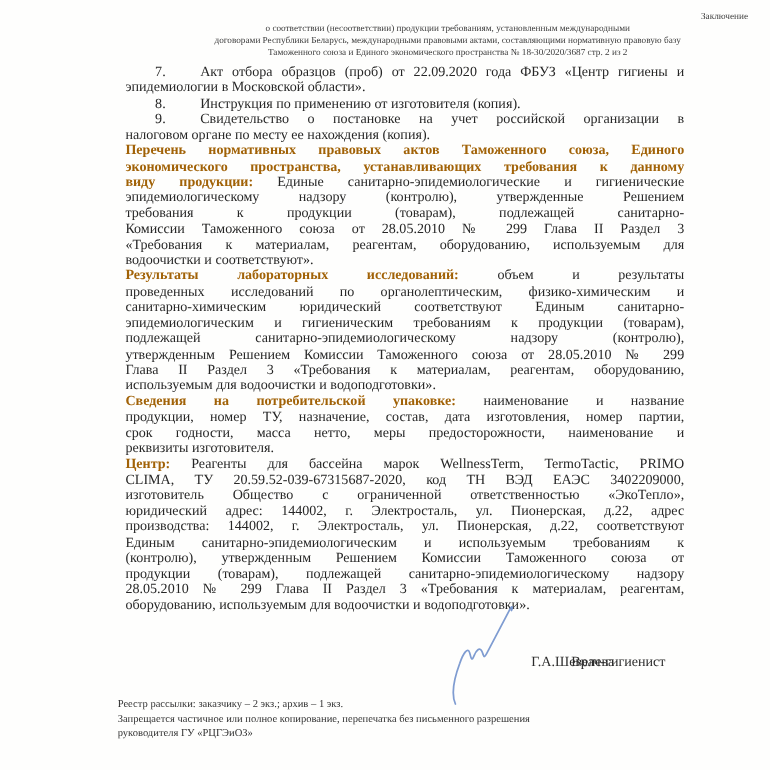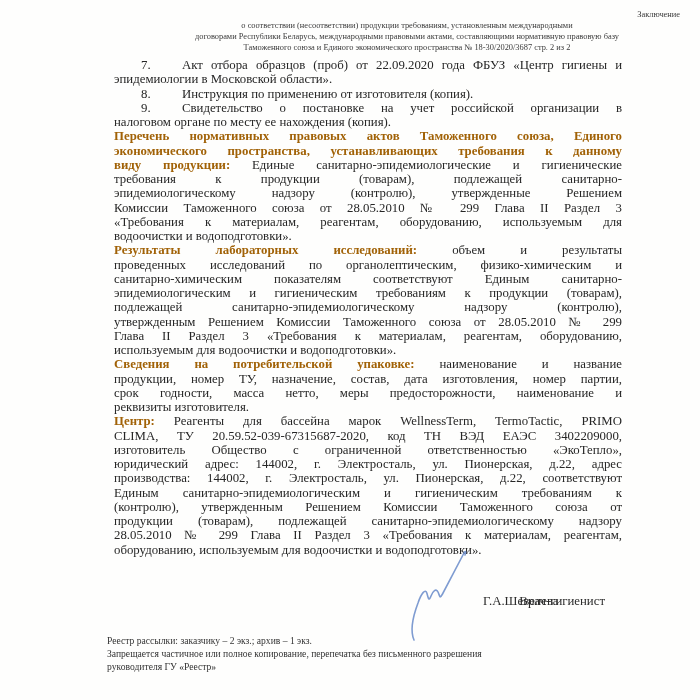--- a/index.html
+++ b/index.html
@@ -104,49 +104,49 @@
         <div class="line last"><span class="seg num">8.</span><span class="seg">Инструкция по применению от изготовителя (копия).</span></div>
       </div>
       <div class="para">
         <div class="line"><span class="seg num">9.</span><span class="seg">Свидетельство о постановке на учет российской организации в</span></div>
         <div class="line last"><span class="seg">налоговом органе по месту ее нахождения (копия).</span></div>
       </div>
       <div class="para">
         <div class="line"><span class="seg bold">Перечень нормативных правовых актов Таможенного союза, Единого</span></div>
         <div class="line"><span class="seg bold">экономического пространства, устанавливающих требования к данному</span></div>
         <div class="line"><span class="seg bold">виду продукции:</span><span class="seg"> Единые санитарно-эпидемиологические и гигиенические</span></div>
+        <div class="line"><span class="seg">эпидемиологическому надзору (контролю), утвержденные Решением</span></div>
         <div class="line"><span class="seg">требования к продукции (товарам), подлежащей санитарно-</span></div>
-        <div class="line"><span class="seg">эпидемиологическому надзору (контролю), утвержденные Решением</span></div>
         <div class="line"><span class="seg">Комиссии Таможенного союза от 28.05.2010 № 299 Глава II Раздел 3</span></div>
         <div class="line"><span class="seg">«Требования к материалам, реагентам, оборудованию, используемым для</span></div>
-        <div class="line last"><span class="seg">водоочистки и водоподготовки».</span></div>
+        <div class="line last"><span class="seg">водоочистки и соответствуют».</span></div>
       </div>
       <div class="para">
         <div class="line"><span class="seg bold">Результаты лабораторных исследований:</span><span class="seg"> объем и результаты</span></div>
         <div class="line"><span class="seg">проведенных исследований по органолептическим, физико-химическим и</span></div>
-        <div class="line"><span class="seg">санитарно-химическим показателям соответствуют Единым санитарно-</span></div>
+        <div class="line"><span class="seg">санитарно-химическим юридический соответствуют Единым санитарно-</span></div>
         <div class="line"><span class="seg">эпидемиологическим и гигиеническим требованиям к продукции (товарам),</span></div>
         <div class="line"><span class="seg">подлежащей санитарно-эпидемиологическому надзору (контролю),</span></div>
         <div class="line"><span class="seg">утвержденным Решением Комиссии Таможенного союза от 28.05.2010 № 299</span></div>
         <div class="line"><span class="seg">Глава II Раздел 3 «Требования к материалам, реагентам, оборудованию,</span></div>
         <div class="line last"><span class="seg">используемым для водоочистки и водоподготовки».</span></div>
       </div>
       <div class="para">
         <div class="line"><span class="seg bold">Сведения на потребительской упаковке:</span><span class="seg"> наименование и название</span></div>
         <div class="line"><span class="seg">продукции, номер ТУ, назначение, состав, дата изготовления, номер партии,</span></div>
         <div class="line"><span class="seg">срок годности, масса нетто, меры предосторожности, наименование и</span></div>
         <div class="line last"><span class="seg">реквизиты изготовителя.</span></div>
       </div>
       <div class="para">
         <div class="line"><span class="seg bold">Центр:</span><span class="seg"> Реагенты для бассейна марок WellnessTerm, TermoTactic, PRIMO</span></div>
         <div class="line"><span class="seg">CLIMA, ТУ 20.59.52-039-67315687-2020, код ТН ВЭД ЕАЭС 3402209000,</span></div>
         <div class="line"><span class="seg">изготовитель Общество с ограниченной ответственностью «ЭкоТепло»,</span></div>
         <div class="line"><span class="seg">юридический адрес: 144002, г. Электросталь, ул. Пионерская, д.22, адрес</span></div>
         <div class="line"><span class="seg">производства: 144002, г. Электросталь, ул. Пионерская, д.22, соответствуют</span></div>
-        <div class="line"><span class="seg">Единым санитарно-эпидемиологическим и гигиеническим требованиям к</span></div>
+        <div class="line"><span class="seg">Единым санитарно-эпидемиологическим и используемым требованиям к</span></div>
         <div class="line"><span class="seg">(контролю), утвержденным Решением Комиссии Таможенного союза от</span></div>
         <div class="line"><span class="seg">продукции (товарам), подлежащей санитарно-эпидемиологическому надзору</span></div>
         <div class="line"><span class="seg">28.05.2010 № 299 Глава II Раздел 3 «Требования к материалам, реагентам,</span></div>
         <div class="line last"><span class="seg">оборудованию, используемым для водоочистки и водоподготовки».</span></div>
       </div>
     </div>
 
   <svg class="sign-ink" viewBox="0 0 80 104" xmlns="http://www.w3.org/2000/svg">
     <path d="M 16 99 C 12 90 14 78 20 62 C 23 53 27.5 46.5 29 52.5
              C 30.5 58.5 31 60 33 55 C 35 50 38 47 40 51
@@ -154,16 +154,16 @@
   </svg>
 
   <div class="sign-row">
     <span class="sign-role">Врач-гигиенист</span>
     <span class="sign-name">Г.А.Шевелева</span>
   </div>
 
   <div class="footer">
     <div>Реестр рассылки: заказчику – 2 экз.; архив – 1 экз.</div>
     <div>Запрещается частичное или полное копирование, перепечатка без письменного разрешения</div>
-    <div>руководителя ГУ «Реестр»</div>
+    <div>руководителя ГУ «РЦГЭиОЗ»</div>
   </div>
 
 </div>
 
 </body></html>

